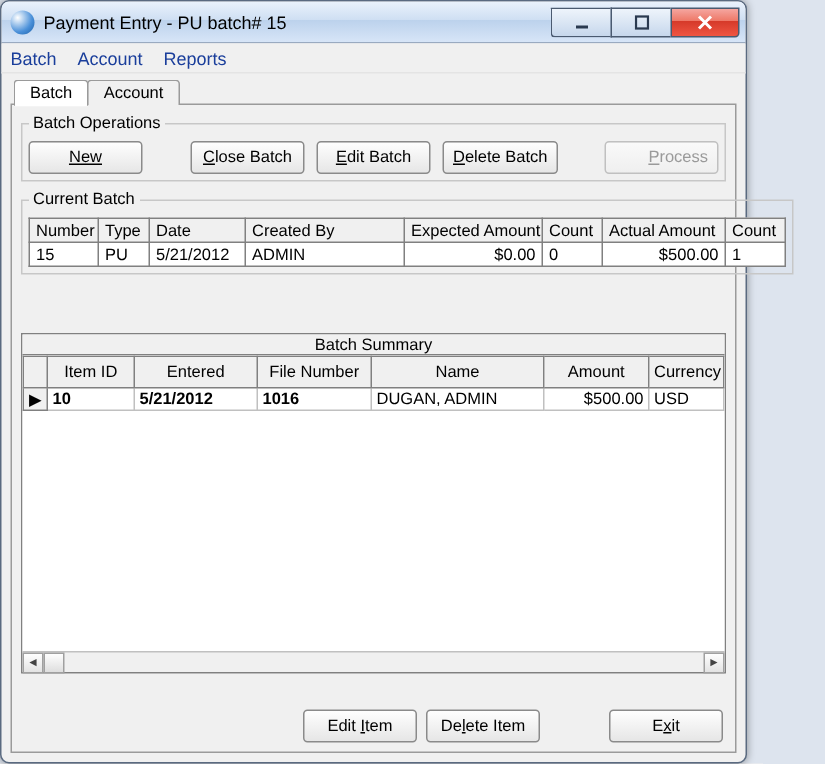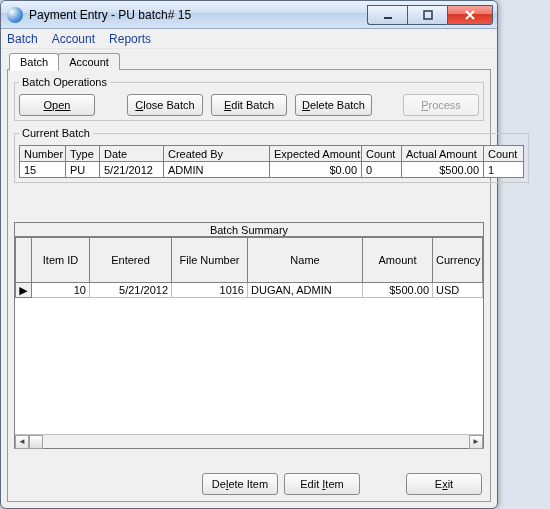--- a/index.html
+++ b/index.html
@@ -146,20 +146,21 @@
     font-size:11px;
     padding:0 6px;
     cursor:default;
     white-space:nowrap;
   }
   .btn .u { text-decoration: underline; }
   .btn.disabled {
     color:#9a9a9a;
     border-color:#c0c0c0;
     background:linear-gradient(to bottom,#f9f9f9,#efefef);
+    text-align:right;
   }
   .ops-row { display:flex; gap:8px; align-items:center; }
   .ops-row .spacer { width:16px; }
   .ops-row .grow { flex:1; }
 
   
   table.flat {
     border-collapse:collapse;
     width:100%;
     font-size:11px;
@@ -202,34 +203,34 @@
     border-collapse:collapse;
     width:100%;
     font-size:11px;
     table-layout: fixed;
   }
   table.grid th {
     border:1px solid #808080;
     background:#f0f0f0;
     font-weight:normal;
     height:16px;
-    padding:16px 3px;
+    padding:4px 3px;
     overflow:hidden;
     white-space:nowrap;
   }
   table.grid td {
     border:1px solid #c0c0c0;
     height:15px;
     padding:0 3px;
     background:#fff;
     overflow:hidden;
     white-space:nowrap;
   }
   table.grid td.r { text-align:right; }
-  table.grid td.c { text-align:right; }
+  table.grid td.c { text-align:left;font-weight:bold; }
   table.grid td.rowhdr {
     background:#f0f0f0;
     border:1px solid #808080;
     text-align:center;
   }
   .grid-body {
     position:absolute;
     top:14px; left:0; right:0; bottom:14px;
     overflow:hidden;
     background:#fff;
@@ -310,21 +311,21 @@
     <div class="tabstrip">
       <div class="tab active">Batch</div>
       <div class="tab">Account</div>
     </div>
 
     <div class="tabpage">
 
       <fieldset class="groupbox">
         <legend>Batch Operations</legend>
         <div class="ops-row">
-          <span class="btn"><span class="u">Open</span></span>
+          <span class="btn"><span class="u">New</span></span>
           <span class="spacer"></span>
           <span class="btn"><span class="u">C</span>lose Batch</span>
           <span class="btn"><span class="u">E</span>dit Batch</span>
           <span class="btn"><span class="u">D</span>elete Batch</span>
           <span class="grow"></span>
           <span class="btn disabled"><span class="u">P</span>rocess</span>
         </div>
       </fieldset>
 
       <fieldset class="groupbox">
@@ -404,21 +405,21 @@
           <div class="arrow">◄</div>
           <div class="track">
             <div class="thumb"></div>
           </div>
           <div class="arrow">►</div>
         </div>
       </div>
 
       <div class="bottom-row">
         <span class="grow"></span>
+        <span class="btn">Edit <span class="u">I</span>tem</span>
         <span class="btn">De<span class="u">l</span>ete Item</span>
-        <span class="btn">Edit <span class="u">I</span>tem</span>
         <span style="width:40px"></span>
         <span class="btn">E<span class="u">x</span>it</span>
       </div>
 
     </div>
   </div>
 </div>
 
 </body></html>

